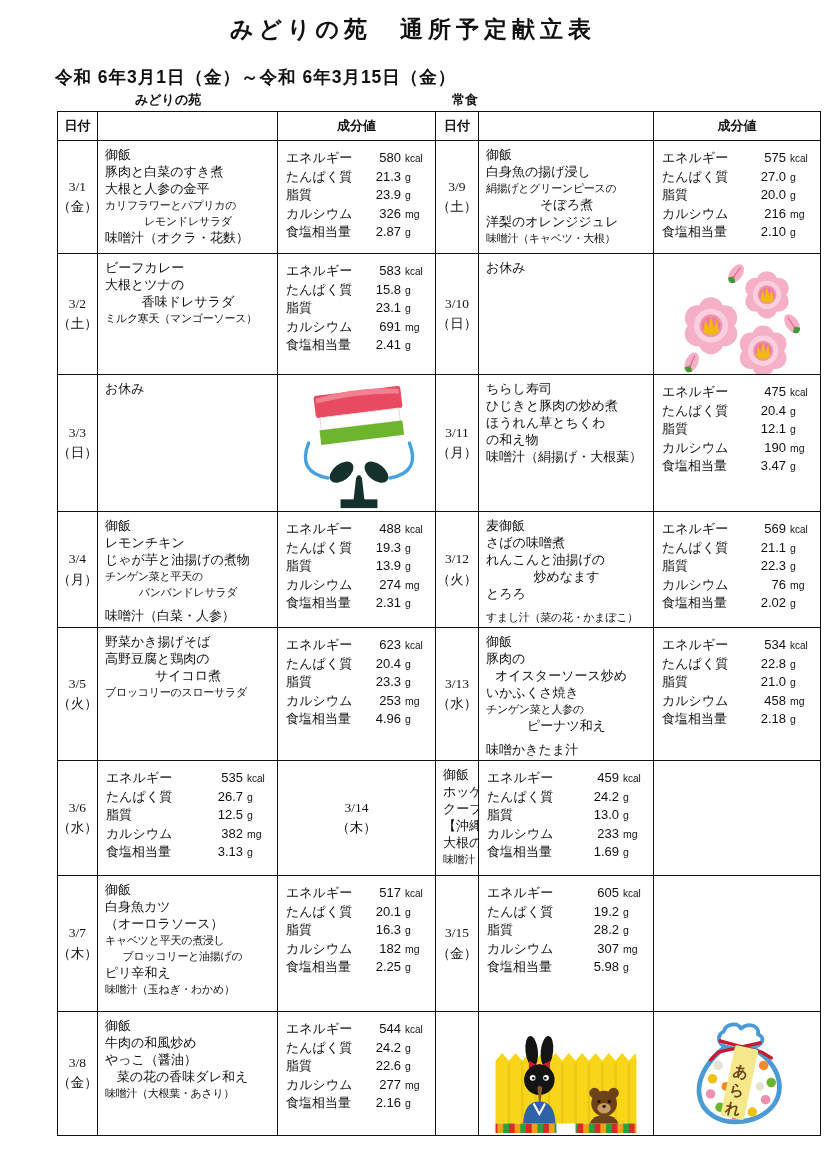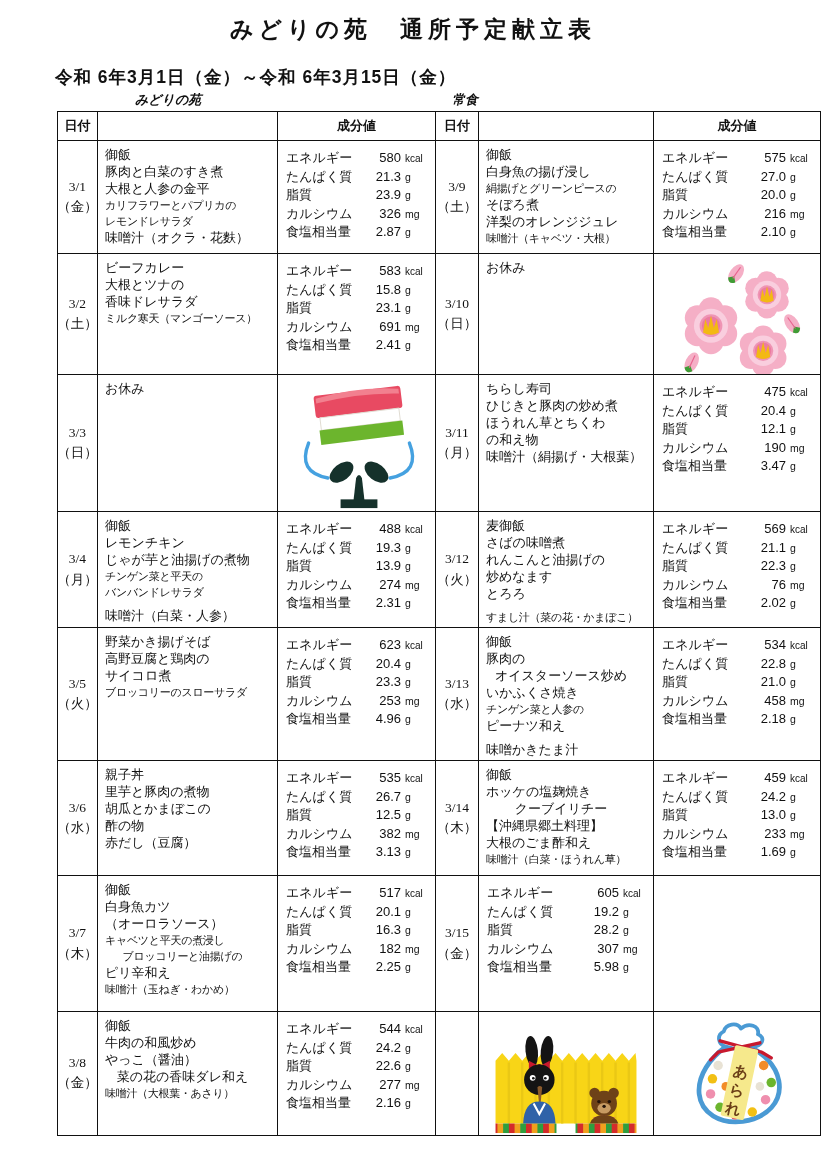--- a/index.html
+++ b/index.html
@@ -8,21 +8,21 @@
     font-family:"Liberation Sans","DejaVu Sans",sans-serif;color:#111;
     overflow:hidden;
   }
   .title{
     text-align:center;padding-top:14px;font-size:23px;font-weight:bold;
     letter-spacing:5px;
   }
   .subtitle{
     margin:20px 0 0 55px;font-size:17.5px;font-weight:bold;letter-spacing:1px;
   }
-  .group-labels{position:relative;height:22px;font-style:italic;}
+  .group-labels{position:relative;height:22px;}
   .group-label{position:absolute;font-size:13px;font-weight:bold;top:2px;}
   .group-label.left{left:135px;}
   .group-label.right{left:452px;}
   .table{
     margin-left:57px;width:762px;border:1.6px solid #111;box-sizing:content-box;
   }
   .trow{
     display:grid;
     grid-template-columns:40px 180px 158px 43px 175px 166px;
     border-bottom:1.2px solid #111;
@@ -33,21 +33,21 @@
   .trow.head{height:28px;}
   .hcell{display:flex;align-items:center;justify-content:center;font-size:13px;font-weight:bold;}
   .date-cell{
     display:flex;flex-direction:column;justify-content:center;align-items:center;
     font-size:13.5px;line-height:1.5;text-align:center;font-family:Liberation Serif, serif;
   }
   .menu-cell{padding:5px 3px 2px 7px;font-size:13px;line-height:17px;}
   .menu-cell.has-illo{padding:0;}
   .mline{white-space:nowrap;}
   .mline.small{font-size:11px;letter-spacing:-0.3px;line-height:16px;}
-  .mline.ra{text-align:left;padding-right:3px;}
+  .mline.ra{text-align:center;padding-right:3px;}
   .mline.ca{text-align:center;padding-right:14px;}
   .mline.gap{margin-top:7px;}
   .nutri-cell{padding:8px 4px 0 8px;font-size:13px;line-height:17.5px;}
   .nrow{display:flex;align-items:baseline;white-space:nowrap;}
   .nlabel{flex:1;}
   .nval{width:40px;text-align:right;}
   .nunit{width:26px;margin-left:4px;font-size:10.5px;}
   .nunit.kcal{font-size:10px;}
   .illo-wrap{display:flex;align-items:center;justify-content:center;height:100%;}
   .illo-wrap.bottom{align-items:flex-end;}
@@ -464,27 +464,20 @@
               <span class="nval">2.18</span>
               <span class="nunit">g</span>
             </div>
           </div>
         </div>
         <div class="trow" style="min-height: 114px;">
           <div class="cell date-cell">
             <div class="date-num">3/6</div>
             <div class="date-day">（水）</div>
           </div>
-          <div class="cell menu-cell">
-            <div class="mline">親子丼</div>
-            <div class="mline">里芋と豚肉の煮物</div>
-            <div class="mline">胡瓜とかまぼこの</div>
-            <div class="mline ra">酢の物</div>
-            <div class="mline ra">赤だし（豆腐）</div>
-          </div>
           <div class="cell nutri-cell">
             <div class="nrow">
               <span class="nlabel">エネルギー</span>
               <span class="nval">535</span>
               <span class="nunit kcal">kcal</span>
             </div>
             <div class="nrow">
               <span class="nlabel">たんぱく質</span>
               <span class="nval">26.7</span>
               <span class="nunit">g</span>

